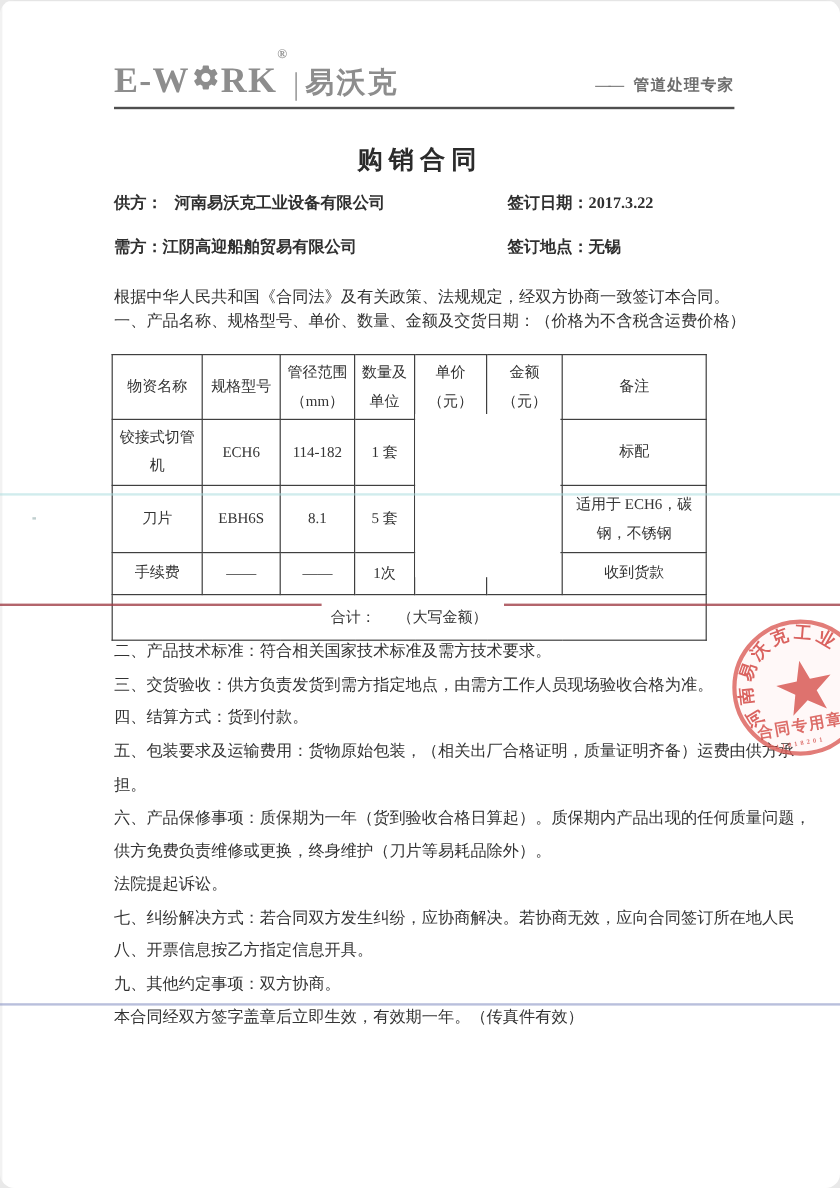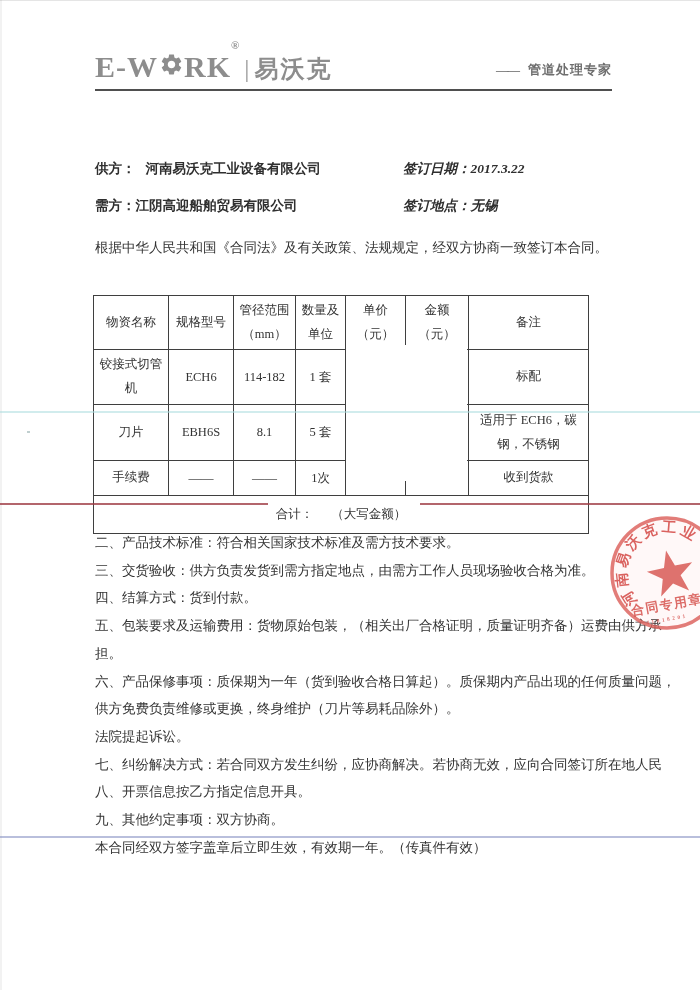--- a/index.html
+++ b/index.html
@@ -1,18 +1,18 @@
 <!DOCTYPE html>
 <html><head>
 <meta charset="utf-8">
 <style>
   html,body{margin:0;padding:0;background:#e9e9e9;}
   .page{
     position:relative;width:700px;height:990px;margin:0 auto;background:#ffffff;
-    font-family:"Liberation Serif","DejaVu Serif",serif;color:#2f2f2f;overflow:hidden;
+    font-family:"Liberation Serif","DejaVu Serif",serif;color:#2f2f2f;overflow:hidden;border-radius:12px;
   }
   .edge-top{position:absolute;left:0;top:0;width:700px;height:1px;background:rgba(0,0,0,0.10);}
   .edge-left{position:absolute;left:0;top:0;width:2px;height:990px;background:rgba(0,0,0,0.05);}
 
   
   .letterhead{position:absolute;left:95px;top:52px;width:517px;display:flex;align-items:flex-end;justify-content:space-between;}
   .logo{display:flex;align-items:flex-end;color:#8d8d8d;}
   .logo-en{font-size:30px;font-weight:bold;letter-spacing:1px;line-height:1;}
   .logo-gear{display:inline-block;margin:0 0 -2px 1px;}
   .logo-reg{font-size:11px;vertical-align:top;font-weight:bold;position:relative;top:-12px;}
@@ -20,21 +20,21 @@
   .logo-cn{font-size:24px;font-weight:bold;letter-spacing:2px;line-height:1.05;}
   .tagline{display:flex;align-items:center;color:#6e6e6e;font-weight:bold;font-size:13px;letter-spacing:1px;margin-bottom:3px;}
   .tagline-dash{margin-right:10px;letter-spacing:-2px;color:#7a7a7a;}
   .head-rule{position:absolute;left:95px;top:89px;width:517px;height:2px;background:#4f4f4f;}
 
   .title{position:absolute;left:0;top:119px;width:700px;text-align:center;font-size:21px;font-weight:bold;letter-spacing:5px;color:#2b2b2b;}
 
   .party-row{position:absolute;left:95px;width:560px;font-size:13.5px;font-weight:bold;white-space:nowrap;}
   .party-row.r1{top:160px;}
   .party-row.r2{top:197px;}
-  .party-right{position:absolute;left:308px;top:0;font-style:italic;}
+  .party-right{position:absolute;left:328px;top:0;}
   .gap10{display:inline-block;width:10px;}
 
   .bodyline{position:absolute;left:95px;width:560px;font-size:13.5px;white-space:nowrap;color:#333;}
   .intro{top:239px;}
   .sec1{top:259px;}
 
   
   .tbl-wrap{position:absolute;left:93px;top:283px;width:495px;}
   table.goods{border-collapse:collapse;table-layout:fixed;width:495px;margin-top:12px;}
   table.goods th,table.goods td{border:1px solid #3f3f3f;text-align:center;vertical-align:middle;
@@ -78,31 +78,33 @@
       <span class="logo-bar">|</span>
       <span class="logo-cn">易沃克</span>
     </div>
     <div class="tagline">
       <span class="tagline-dash">——</span>
       <span>管道处理专家</span>
     </div>
   </div>
   <div class="head-rule"></div>
 
+  <div class="title">购销合同</div>
 
   <div class="party-row r1">
     <span>供方：</span><span class="gap10"></span><span>河南易沃克工业设备有限公司</span>
     <span class="party-right"><span>签订日期：</span><span>2017.3.22</span></span>
   </div>
   <div class="party-row r2">
     <span>需方：</span><span>江阴高迎船舶贸易有限公司</span>
     <span class="party-right"><span>签订地点：</span><span>无锡</span></span>
   </div>
 
   <div class="bodyline intro">根据中华人民共和国《合同法》及有关政策、法规规定，经双方协商一致签订本合同。</div>
+  <div class="bodyline sec1">一、产品名称、规格型号、单价、数量、金额及交货日期：（价格为不含税含运费价格）</div>
 
   <div class="tbl-wrap">
     <table class="goods">
       <colgroup>
         <col style="width:75px">
           <col style="width:65px">
           <col style="width:62px">
           <col style="width:50px">
         <col style="width:60px">
           <col style="width:63px">

